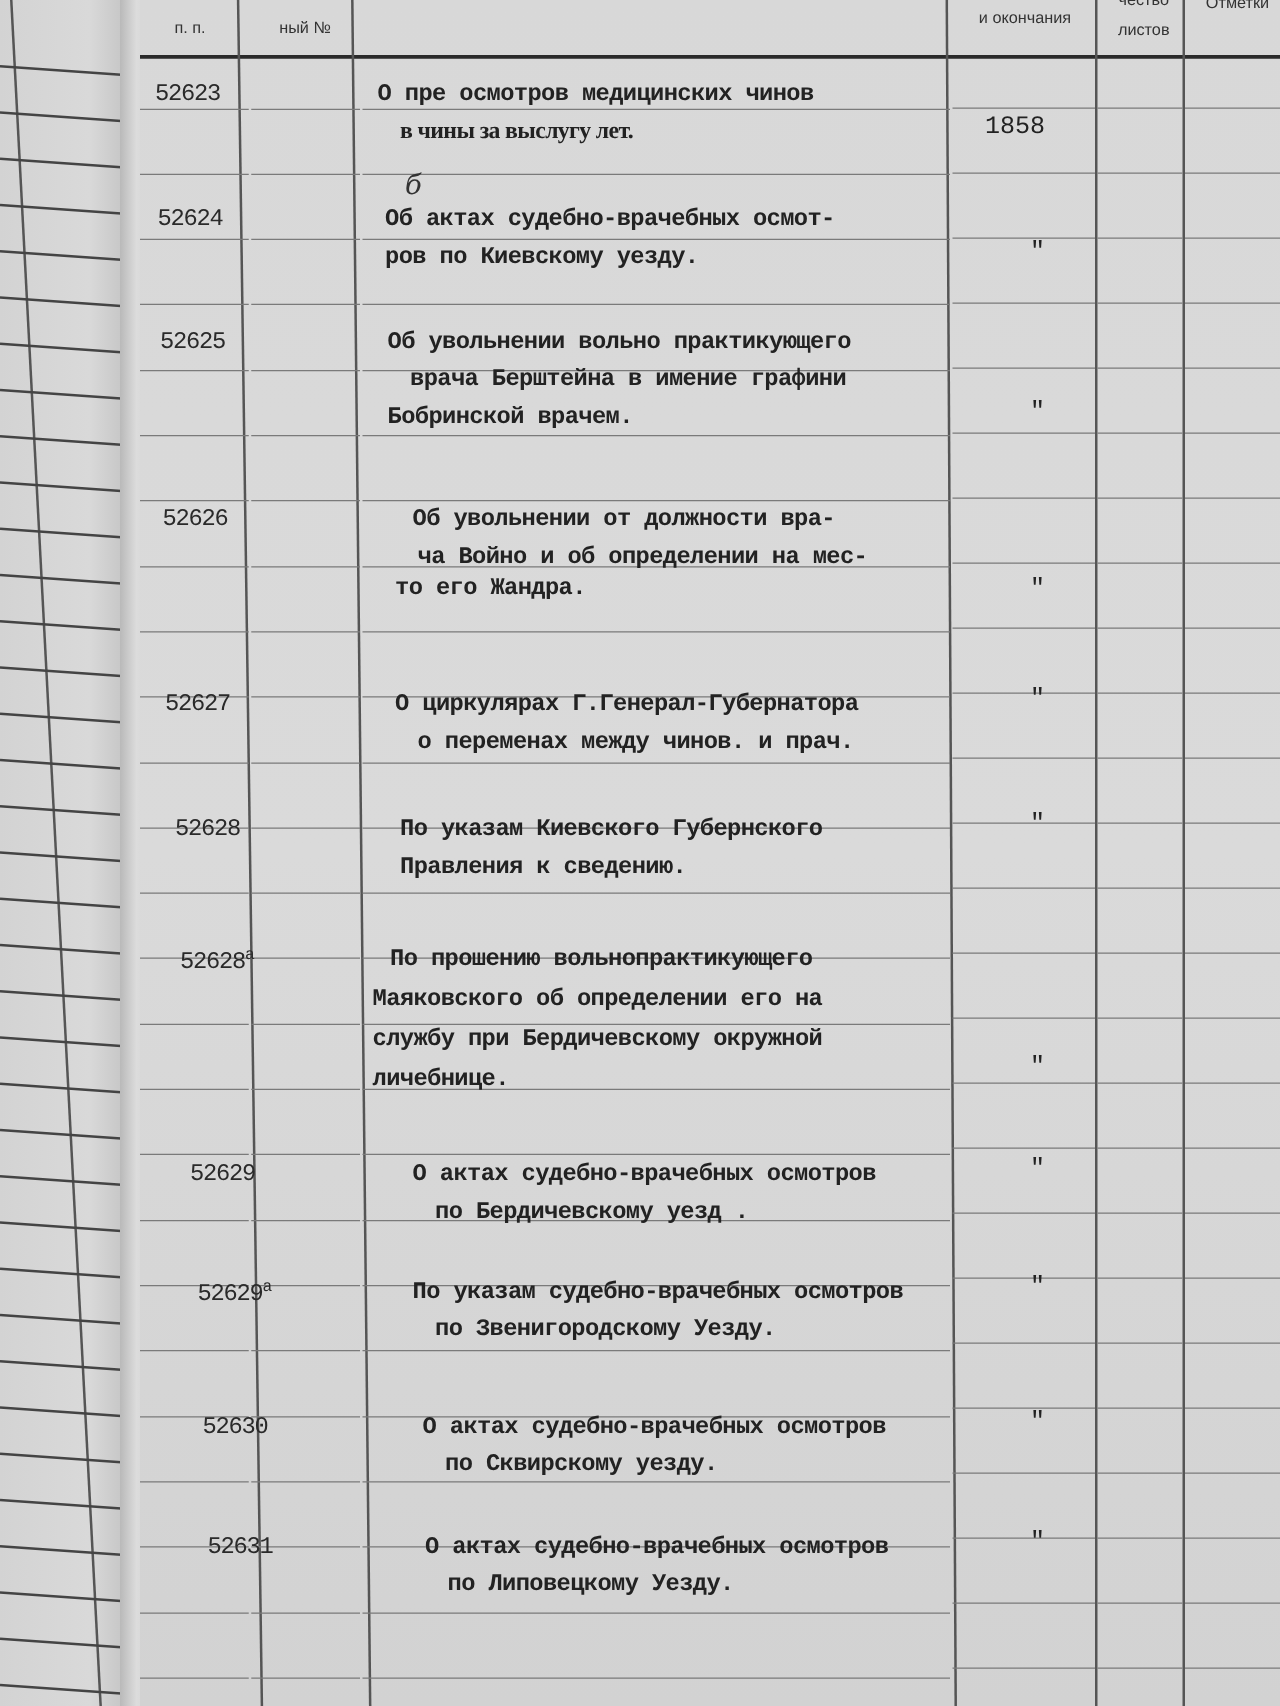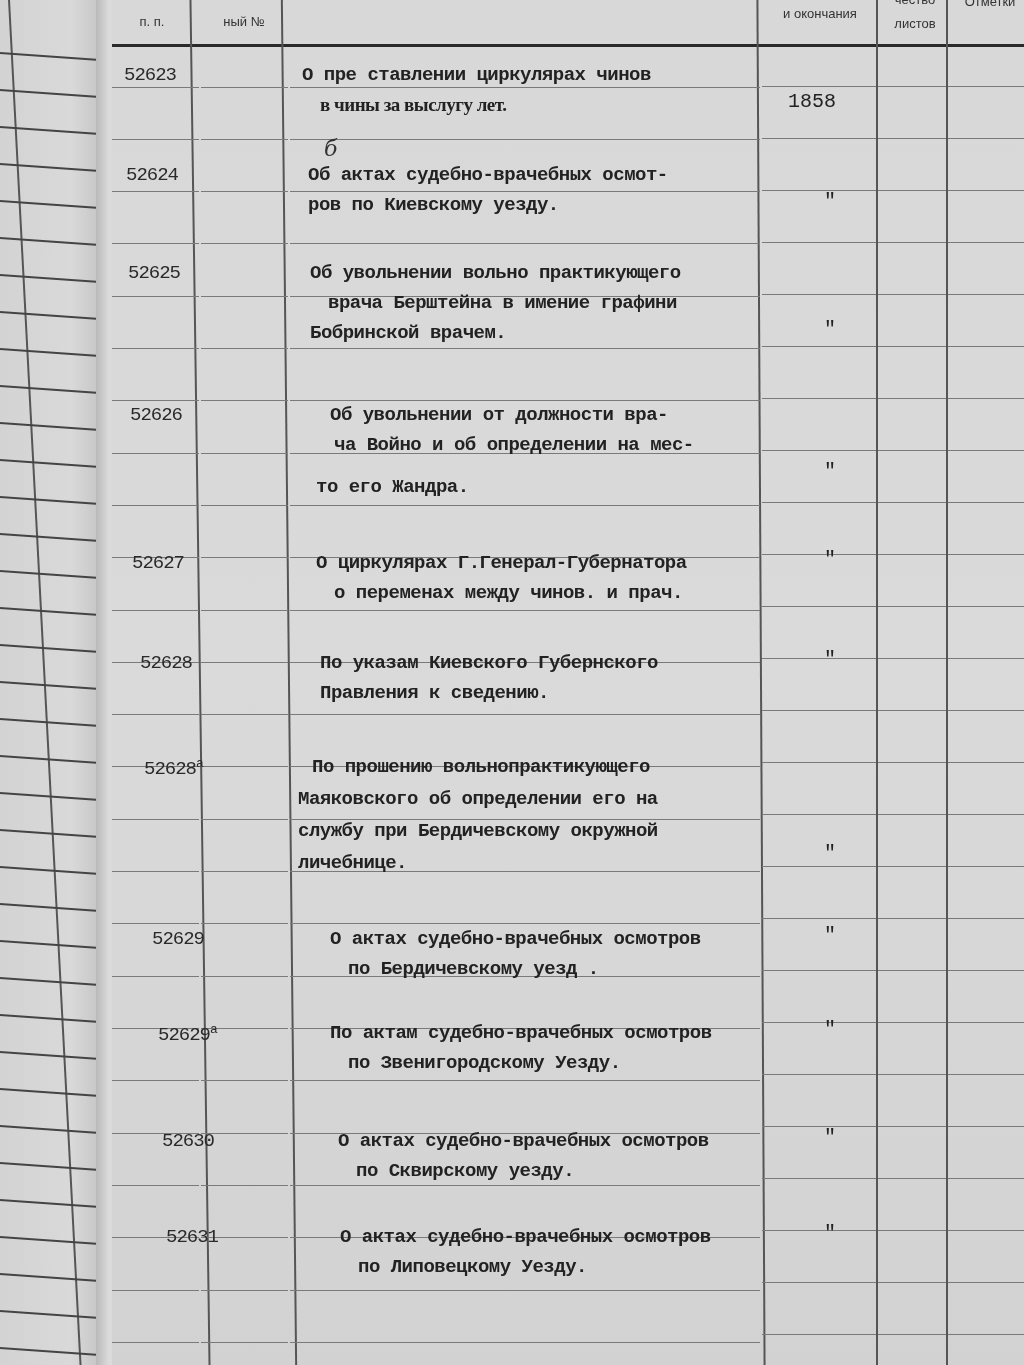--- a/index.html
+++ b/index.html
@@ -274,42 +274,42 @@
       <div class="row-line" style="left: 0px; width: 87px; top: 1342px;"></div>
       <div class="row-line" style="left: 89px; width: 87px; top: 1342px;"></div>
       <div class="row-line" style="left: 178px; width: 470px; top: 1342px;"></div>
       <div class="row-line" style="left: 650px; width: 114px; top: 1334px;"></div>
       <div class="row-line" style="left: 766px; width: 68px; top: 1334px;"></div>
       <div class="row-line" style="left: 836px; width: 76px; top: 1334px;"></div>
     </div>
   <div id="entries">
       <div class="entry" style="top: 60px;">
         <span class="num" style="left: 12px; top: 4px;"><span>52623</span></span>
-        <span class="title" style="left: 190px; top: 0px;">О пре ставлении циркулярах чинов</span>
+        <span class="title" style="left: 190px; top: 0px;">О пре осмотров медицинских чинов</span>
         <span class="title" style="left: 208px; top: 30px; font-family: Liberation Serif, serif;">в чины за выслугу лет.</span>
         <span class="date" style="left: 676px; top: 30px;">1858</span>
       </div>
       <div class="entry" style="top: 160px;">
         <span class="num" style="left: 14px; top: 4px;"><span>52624</span></span>
         <span class="title" style="left: 196px; top: 0px;">Об актах судебно-врачебных осмот-</span>
         <span class="title" style="left: 196px; top: 30px;">ров по Киевскому уезду.</span>
         <span class="date" style="left: 712px; top: 30px;">"</span>
       </div>
       <div class="entry" style="top: 258px;">
         <span class="num" style="left: 16px; top: 4px;"><span>52625</span></span>
         <span class="title" style="left: 198px; top: 0px;">Об увольнении вольно практикующего</span>
         <span class="title" style="left: 216px; top: 30px;">врача Берштейна в имение графини</span>
         <span class="title" style="left: 198px; top: 60px;">Бобринской врачем.</span>
         <span class="date" style="left: 712px; top: 60px;">"</span>
       </div>
       <div class="entry" style="top: 400px;">
         <span class="num" style="left: 18px; top: 4px;"><span>52626</span></span>
         <span class="title" style="left: 218px; top: 0px;">Об увольнении от должности вра-</span>
         <span class="title" style="left: 222px; top: 30px;">ча Войно и об определении на мес-</span>
-        <span class="title" style="left: 204px; top: 72px;">то его Жандра.</span>
+        <span class="title" style="left: 204px; top: 55px;">то его Жандра.</span>
         <span class="date" style="left: 712px; top: 60px;">"</span>
       </div>
       <div class="entry" style="top: 548px;">
         <span class="num" style="left: 20px; top: 4px;"><span>52627</span></span>
         <span class="title" style="left: 204px; top: 0px;">О циркулярах Г.Генерал-Губернатора</span>
         <span class="title" style="left: 222px; top: 30px;">о переменах между чинов. и прач.</span>
         <span class="date" style="left: 712px; top: 0px;">"</span>
       </div>
       <div class="entry" style="top: 648px;">
         <span class="num" style="left: 28px; top: 4px;"><span>52628</span></span>
@@ -326,21 +326,21 @@
         <span class="date" style="left: 712px; top: 90px;">"</span>
       </div>
       <div class="entry" style="top: 924px;">
         <span class="num" style="left: 40px; top: 4px;"><span>52629</span></span>
         <span class="title" style="left: 218px; top: 0px;">О актах судебно-врачебных осмотров</span>
         <span class="title" style="left: 236px; top: 30px;">по Бердичевскому уезд .</span>
         <span class="date" style="left: 712px; top: 0px;">"</span>
       </div>
       <div class="entry" style="top: 1018px;">
         <span class="num" style="left: 46px; top: 4px;"><span>52629</span><sup>а</sup></span>
-        <span class="title" style="left: 218px; top: 0px;">По актам судебно-врачебных осмотров</span>
+        <span class="title" style="left: 218px; top: 0px;">По указам судебно-врачебных осмотров</span>
         <span class="title" style="left: 236px; top: 30px;">по Звенигородскому Уезду.</span>
         <span class="date" style="left: 712px; top: 0px;">"</span>
       </div>
       <div class="entry" style="top: 1126px;">
         <span class="num" style="left: 50px; top: 4px;"><span>52630</span></span>
         <span class="title" style="left: 226px; top: 0px;">О актах судебно-врачебных осмотров</span>
         <span class="title" style="left: 244px; top: 30px;">по Сквирскому уезду.</span>
         <span class="date" style="left: 712px; top: 0px;">"</span>
       </div>
       <div class="entry" style="top: 1222px;">

